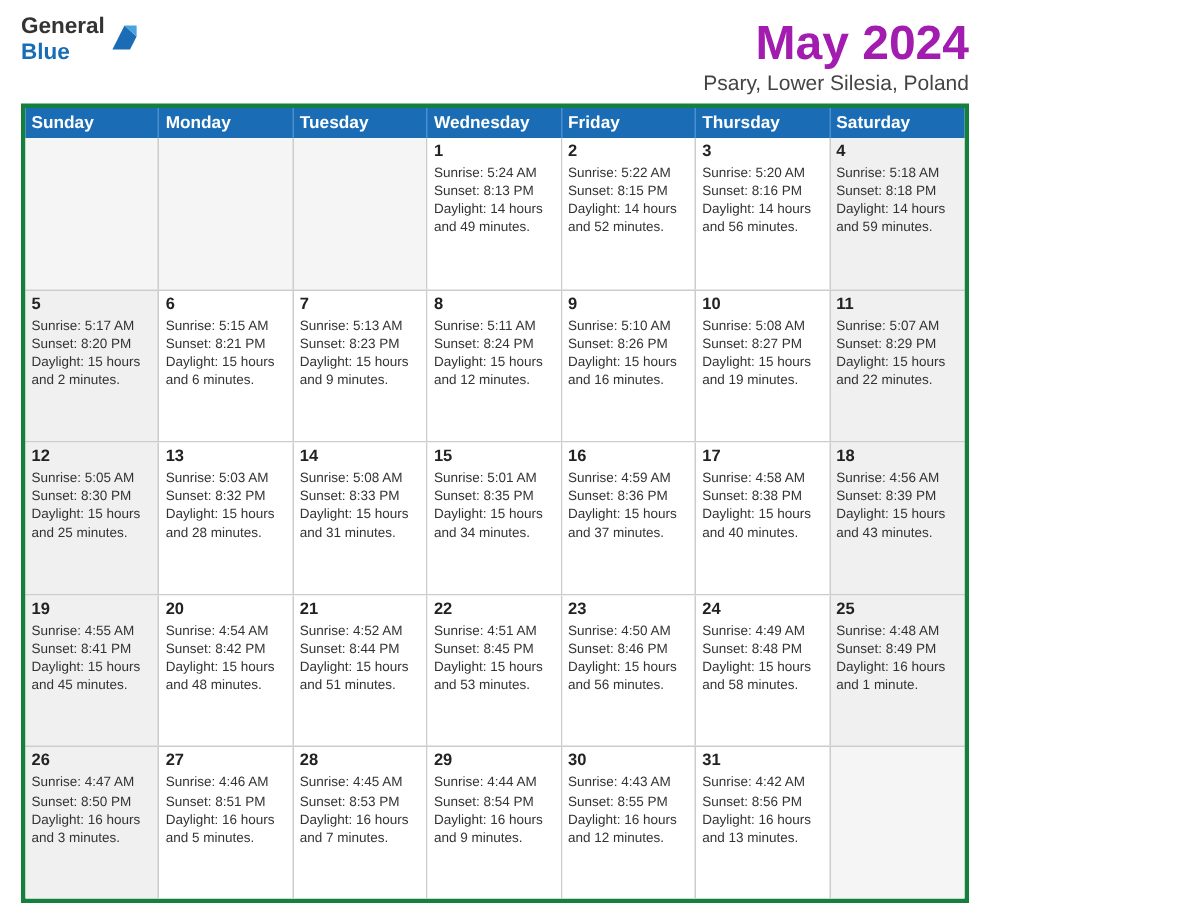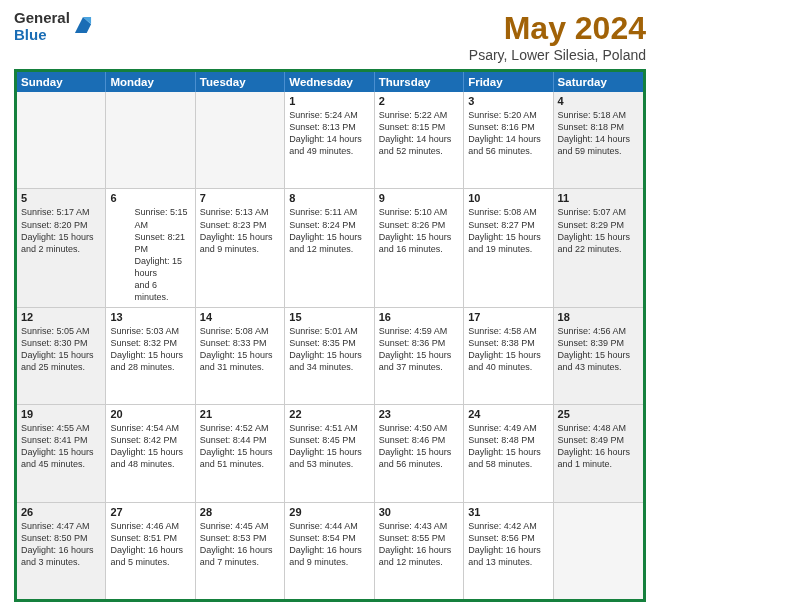--- a/index.html
+++ b/index.html
@@ -47,21 +47,21 @@
       height: 22px;
       margin-left: 2px;
       margin-top: -4px;
     }
     .title-block {
       text-align: right;
     }
     .title-month {
       font-size: 32px;
       font-weight: bold;
-      color: #a16207;
+      color: #a21caf;
     }
     .title-location {
       font-size: 14px;
       color: #444;
     }
     .calendar {
       flex: 1;
       display: flex;
       flex-direction: column;
       border: 3px solid #15803d;
@@ -147,22 +147,22 @@
       <div class="title-location">Psary, Lower Silesia, Poland</div>
     </div>
   </div>
 
   <div class="calendar">
     <div class="cal-header">
     <div class="cal-header-cell">Sunday</div>
         <div class="cal-header-cell">Monday</div>
         <div class="cal-header-cell">Tuesday</div>
         <div class="cal-header-cell">Wednesday</div>
+        <div class="cal-header-cell">Friday</div>
         <div class="cal-header-cell">Thursday</div>
-        <div class="cal-header-cell">Friday</div>
         <div class="cal-header-cell">Saturday</div>
       </div>
     <div class="cal-body">
     <div class="cal-row">
           <div class="cal-cell shaded empty"></div>
           <div class="cal-cell empty"></div>
           <div class="cal-cell empty"></div>
           <div class="cal-cell">
             <span class="day-num">1</span>
             <div class="cell-info" style="white-space: pre-line;">Sunrise: 5:24 AM
@@ -195,21 +195,21 @@
         <div class="cal-row">
           <div class="cal-cell shaded">
             <span class="day-num">5</span>
             <div class="cell-info" style="white-space: pre-line;">Sunrise: 5:17 AM
 Sunset: 8:20 PM
 Daylight: 15 hours
 and 2 minutes.</div>
           </div>
           <div class="cal-cell">
             <span class="day-num">6</span>
-            <div class="cell-info" style="white-space: pre-line; margin-left: 24px;">Sunrise: 5:15 AM
+            <div class="cell-info" style="white-space: pre-line;">Sunrise: 5:15 AM
 Sunset: 8:21 PM
 Daylight: 15 hours
 and 6 minutes.</div>
           </div>
           <div class="cal-cell">
             <span class="day-num">7</span>
             <div class="cell-info" style="white-space: pre-line;">Sunrise: 5:13 AM
 Sunset: 8:23 PM
 Daylight: 15 hours
 and 9 minutes.</div>

